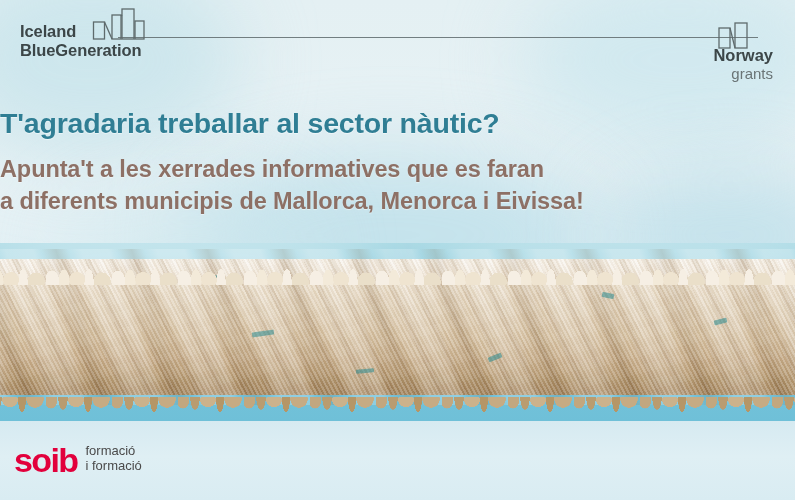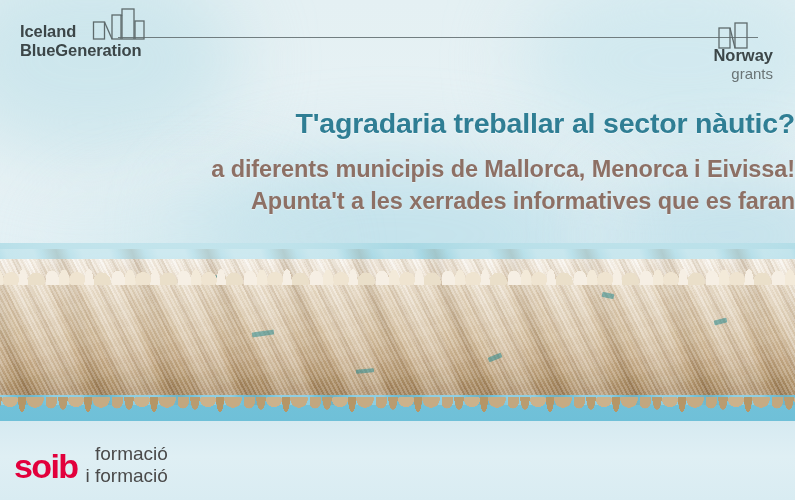--- a/index.html
+++ b/index.html
@@ -105,21 +105,21 @@
     width: 44px;
     height: 28px;
   }
 
   
   .copy {
     position: absolute;
     left: 0;
     top: 100px;
     width: 795px;
-    text-align: right;
+    text-align: left;
     z-index: 5;
   }
   .headline {
     font-size: 28.5px;
     font-weight: bold;
     color: #2f7e94;
     letter-spacing: -0.2px;
     margin: 0;
     padding: 6px 0 0 0;
     line-height: 1.2;
@@ -282,32 +282,31 @@
     background: linear-gradient(180deg, #d6eaf1 0%, #dfeff4 45%, #d9ecf2 100%);
     z-index: 6;
   }
 
   .logo-soib {
     position: absolute;
     left: 14px;
     top: 22px;
     display: flex;
     align-items: center;
-    text-align: right;
   }
   .logo-soib .word {
     font-size: 34px;
     font-weight: bold;
     color: #e2003c;
     letter-spacing: -1.6px;
     line-height: 1;
   }
   .logo-soib .tag {
     margin-left: 8px;
-    font-size: 19px;
+    font-size: 13px;
     color: #4a4a4a;
     line-height: 1.15;
     padding-bottom: 2px;
   }
 
   .logo-seateach {
     position: absolute;
     left: 297px;
     top: 432px;
     width: 200px;
@@ -363,22 +362,22 @@
 
     <div class="logo-norway">
       <div class="ln1">Norway</div>
       <div class="ln2">grants</div>
     </div>
   </div>
 
   <div class="copy">
     <h1 class="headline">T'agradaria treballar al sector nàutic?</h1>
     <p class="subline">
+      <span>Apunta't a les xerrades informatives que es faran</span>
       <span>a diferents municipis de Mallorca, Menorca i Eivissa!</span>
-      <span>Apunta't a les xerrades informatives que es faran</span>
     </p>
   </div>
 
   <div class="photo">
     <div class="sky-blur"></div>
     <div class="sky-blur2"></div>
 
     <div class="rope">
       <div class="bundles"></div>
       <div class="strands"></div>

